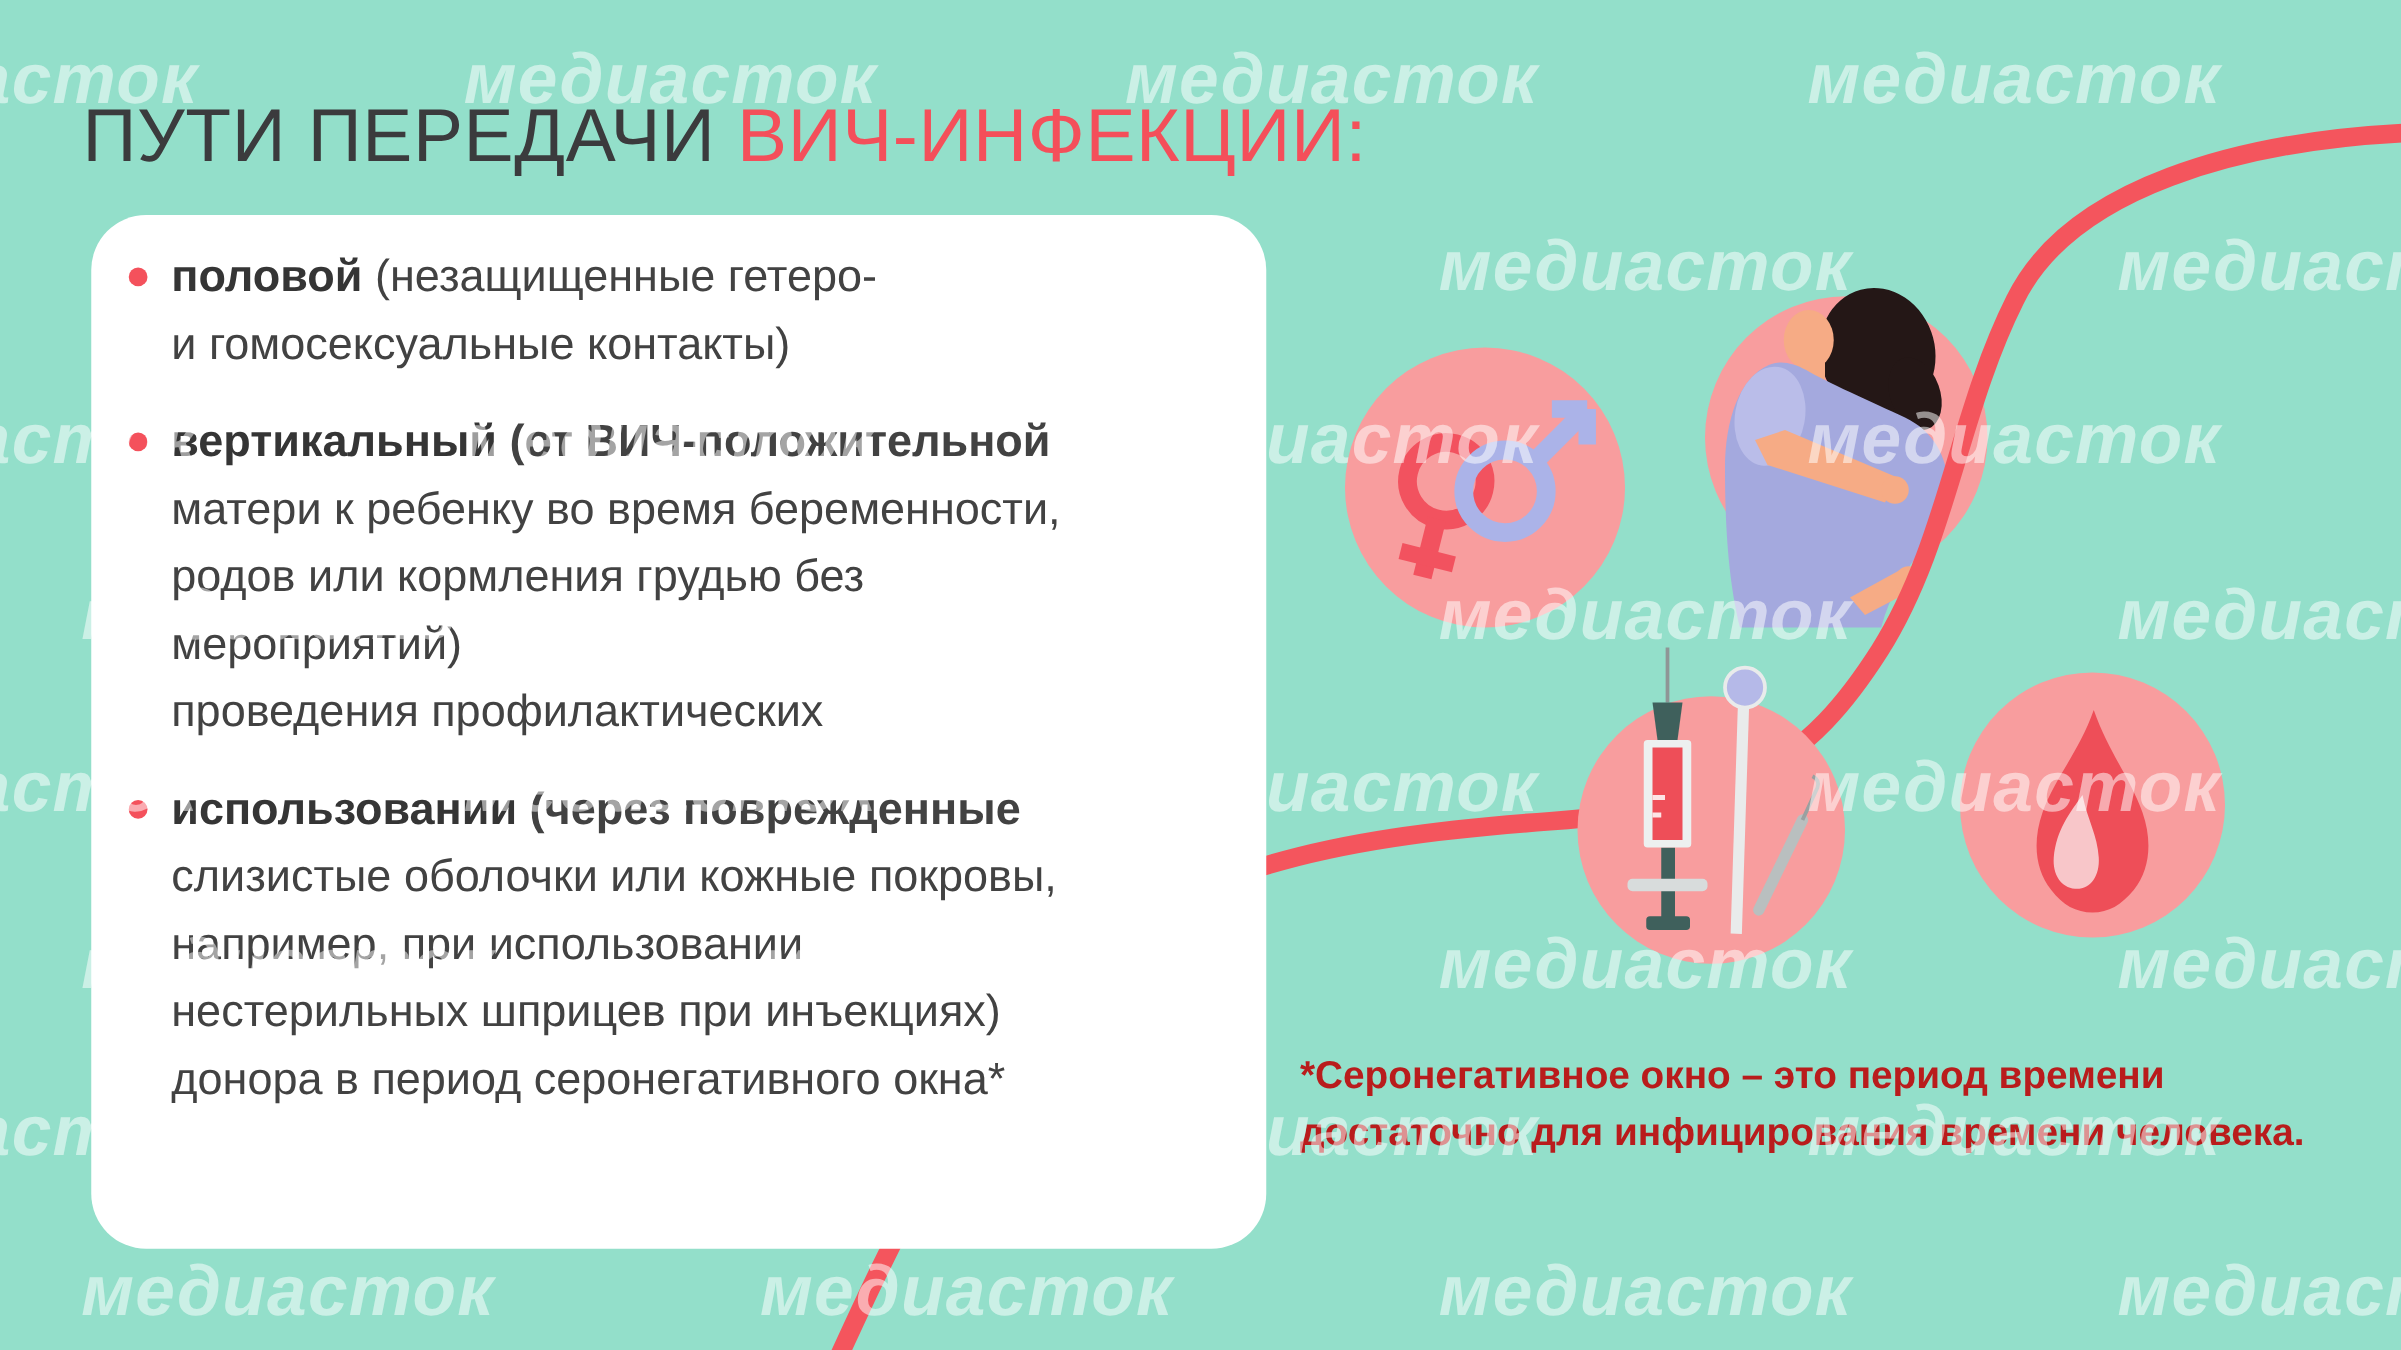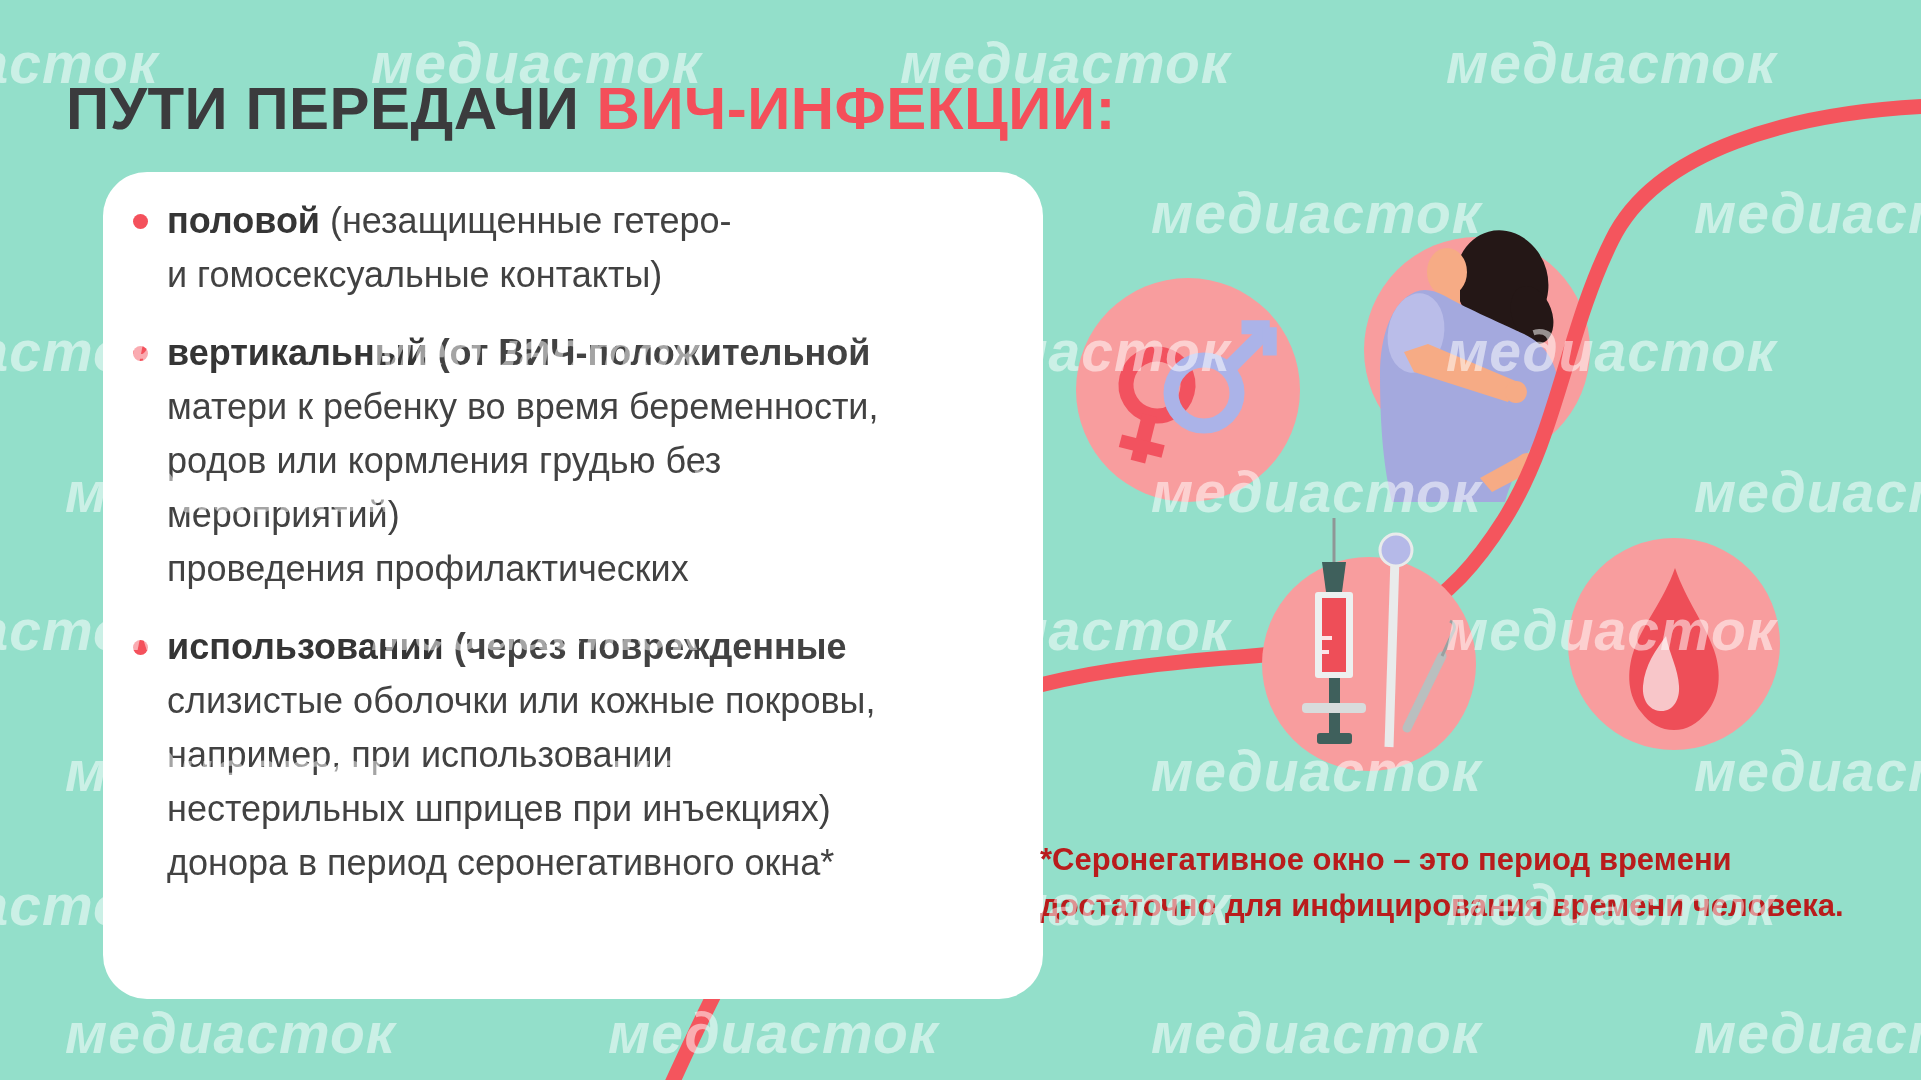--- a/index.html
+++ b/index.html
@@ -2,26 +2,26 @@
 <html><head>
 <meta charset="utf-8">
 <style>
   html,body{margin:0;padding:0;}
   body{font-family:"Liberation Sans",sans-serif;}
   .stage{position:relative;width:1921px;height:1080px;overflow:hidden;background:#93dfca;}
 
   .art{position:absolute;left:0;top:0;z-index:1;}
 
   .page-title{position:absolute;left:66px;top:74px;z-index:2;
-    font-size:60px;font-weight:bold;letter-spacing:0.5px;color:#3b3b3d;white-space:nowrap;}
+    font-size:60px;font-weight:normal;letter-spacing:0.5px;color:#3b3b3d;white-space:nowrap;}
   .page-title .hl{color:#f44f5a;}
 
   .card{position:absolute;left:73px;top:172px;width:940px;height:827px;
     background:#ffffff;border-radius:44px;z-index:2;box-sizing:border-box;
-    padding-top:22px;margin-left:30px;}
+    padding-top:22px;}
   .card-line{position:relative;padding-left:64px;font-size:36px;line-height:54px;
     color:#424242;white-space:nowrap;}
   .card-line b{color:#353535;}
   .card-line.gap{margin-top:24px;font-weight:bold;}
   .card-line .dot{position:absolute;left:30px;top:20px;width:15px;height:15px;
     border-radius:50%;background:#f4515c;visibility:hidden;}
   .card-line.with-bullet .dot{visibility:visible;}
 
   .footnote{position:absolute;left:1040px;top:837px;z-index:2;
     font-size:31px;line-height:46px;font-weight:bold;color:#b91c1c;white-space:nowrap;}

